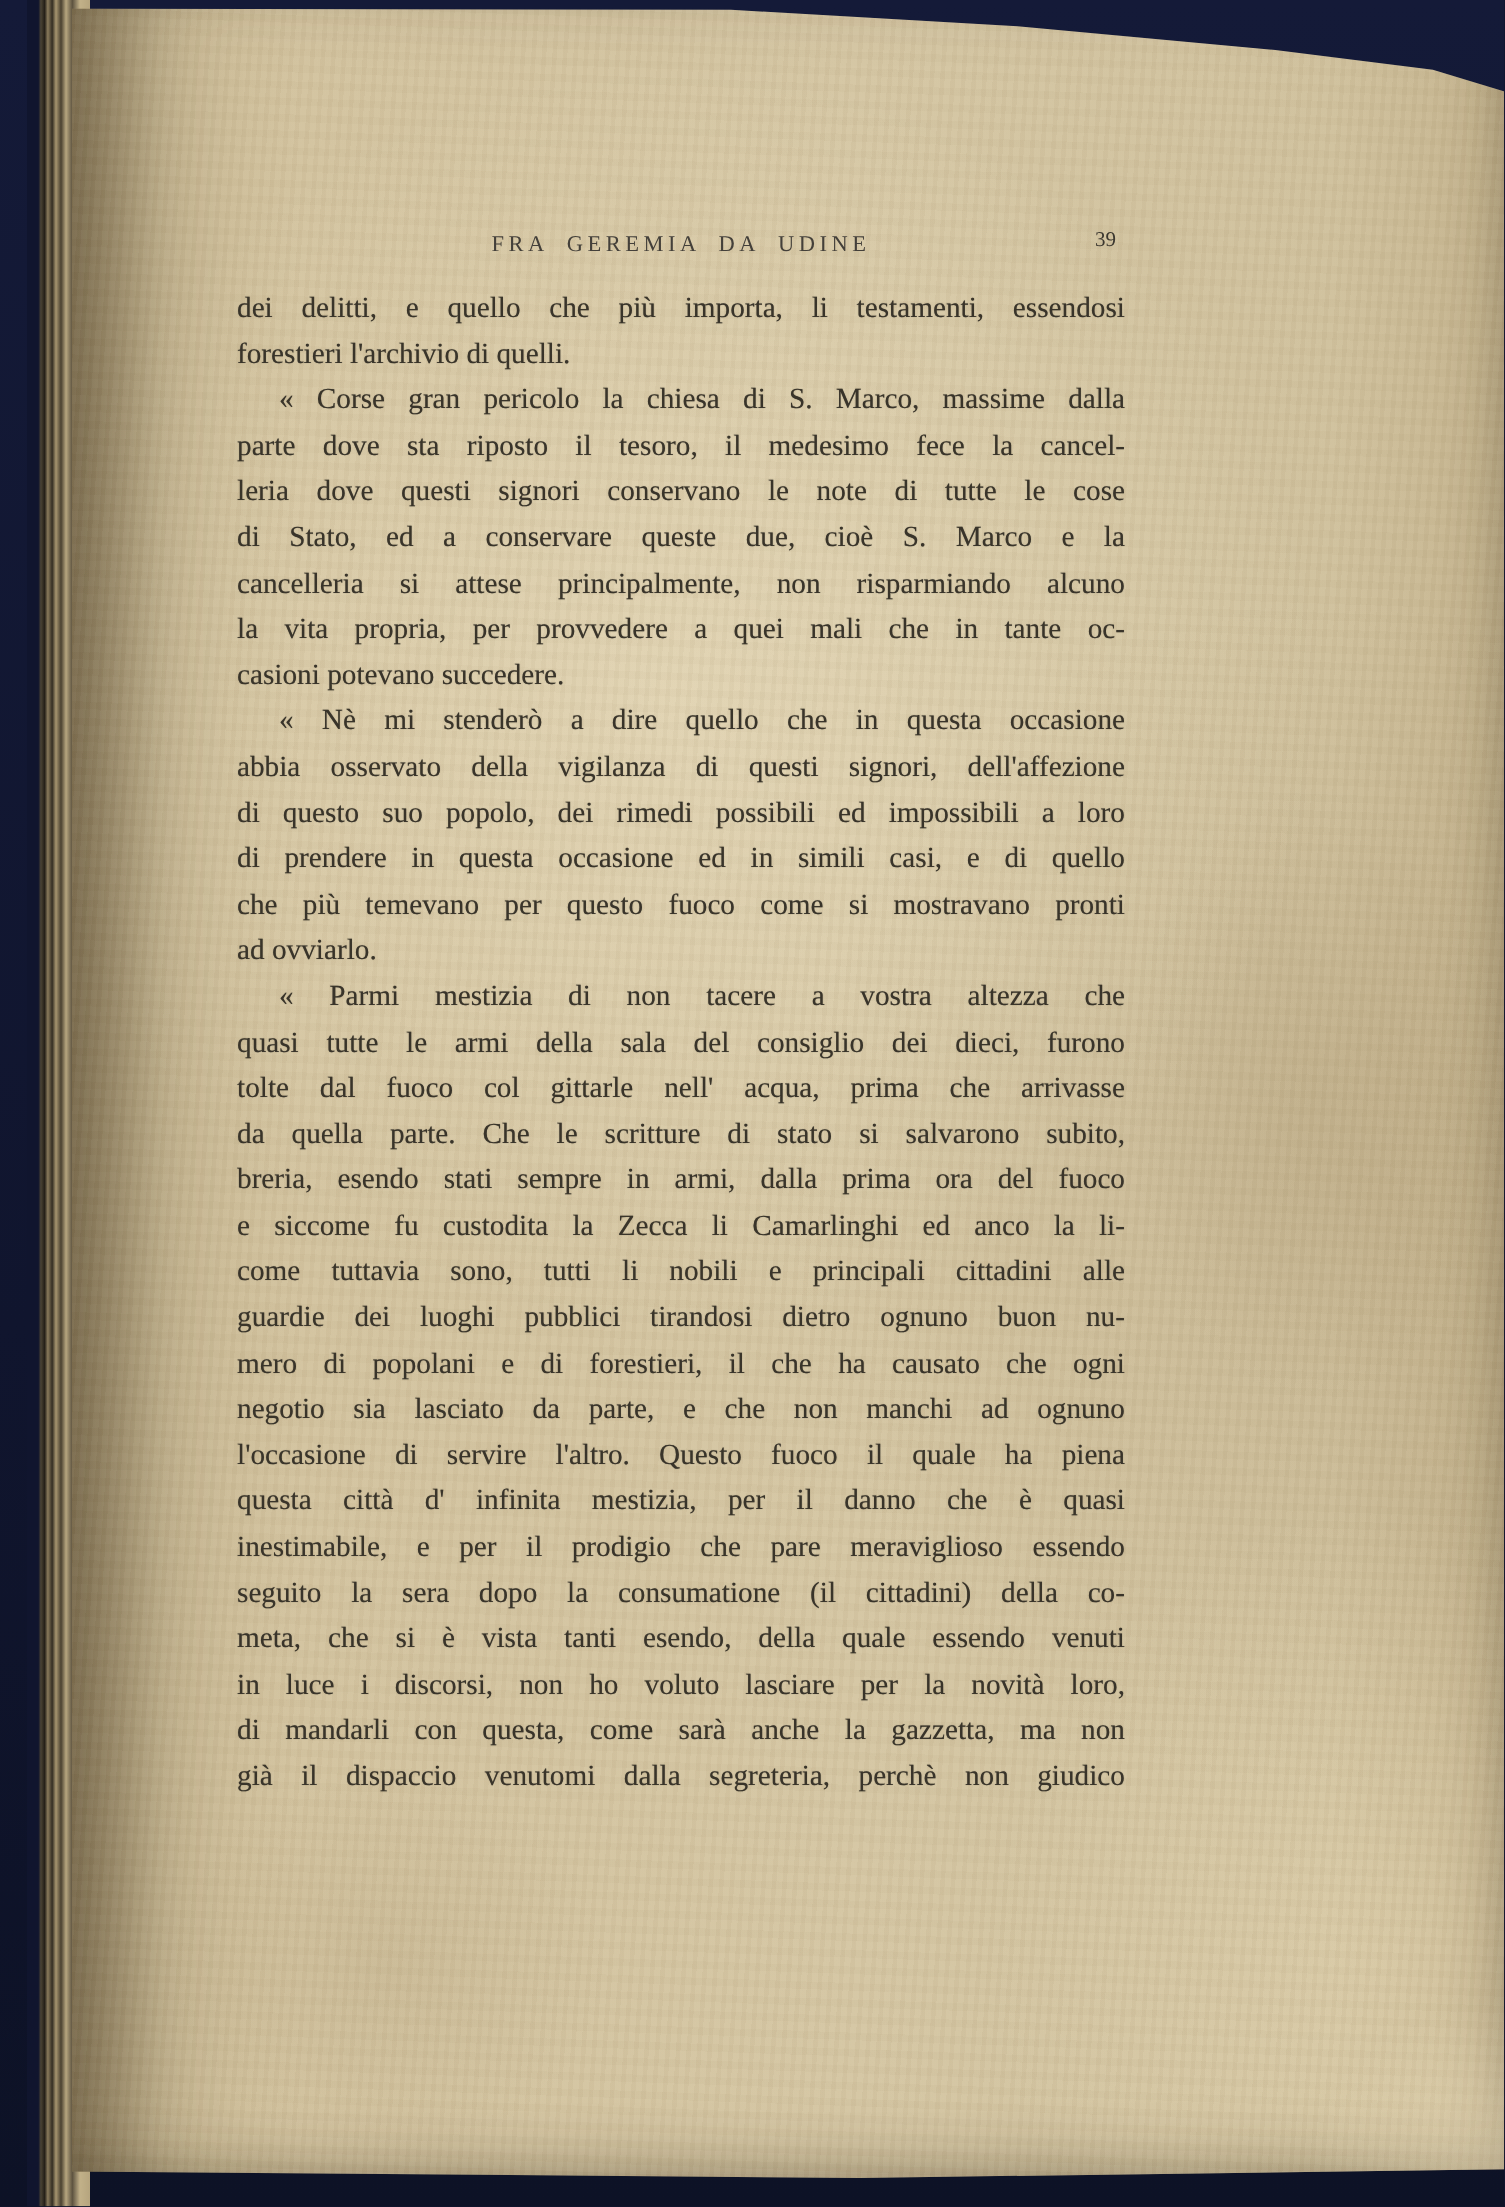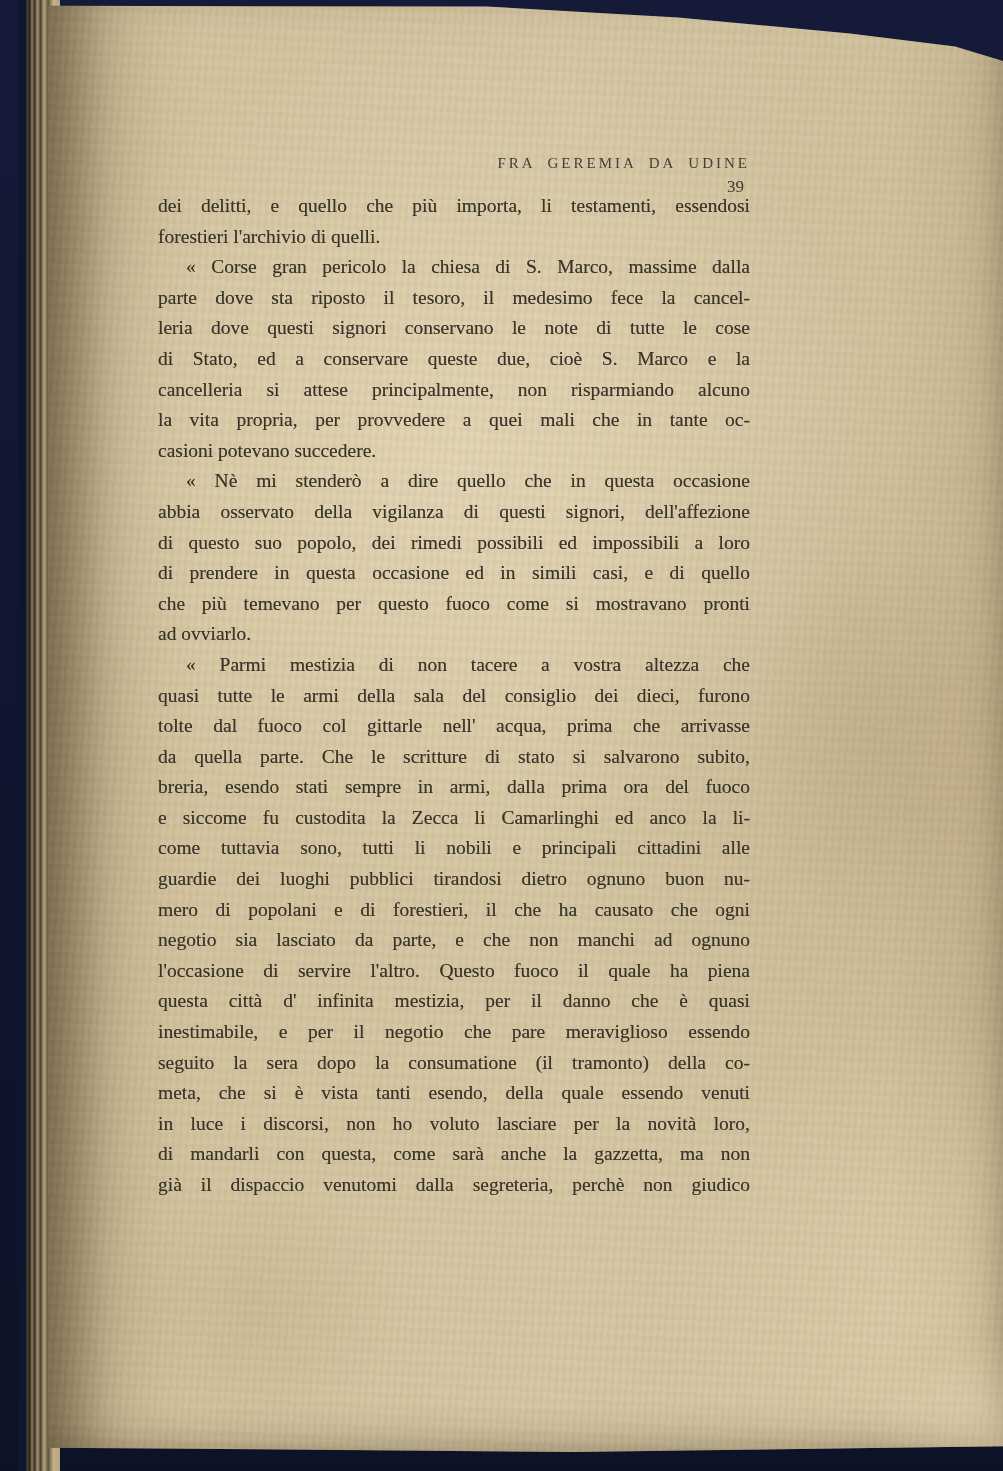--- a/index.html
+++ b/index.html
@@ -75,33 +75,32 @@
     left: 158px;
     top: 155px;
     width: 592px;
     height: 26px;
     color: #4a443a;
   }
   .running-title {
     position: absolute;
     left: 0;
     width: 100%;
-    text-align: right;
+    text-align: center;
     font-size: 15px;
     letter-spacing: 3px;
     word-spacing: 6px;
     color: #44403a;
   }
   .page-number {
     position: absolute;
     right: 6px;
     top: -2px;
-    font-size: 17px;
+    font-size: 14px;
     color: #3c3830;
-    margin-top: 24px;
   }
   
   .text-block {
     position: absolute;
     left: 158px;
     top: 191px;
     width: 592px;
     color: #39342a;
     font-size: 19.5px;
     line-height: 30.6px;
@@ -165,21 +164,21 @@
         <div class="line">tolte dal fuoco col gittarle nell' acqua, prima che arrivasse</div>
         <div class="line">da quella parte. Che le scritture di stato si salvarono subito,</div>
         <div class="line">breria, esendo stati sempre in armi, dalla prima ora del fuoco</div>
         <div class="line">e siccome fu custodita la Zecca li Camarlinghi ed anco la li-</div>
         <div class="line">come tuttavia sono, tutti li nobili e principali cittadini alle</div>
         <div class="line">guardie dei luoghi pubblici tirandosi dietro ognuno buon nu-</div>
         <div class="line">mero di popolani e di forestieri, il che ha causato che ogni</div>
         <div class="line">negotio sia lasciato da parte, e che non manchi ad ognuno</div>
         <div class="line">l'occasione di servire l'altro. Questo fuoco il quale ha piena</div>
         <div class="line">questa città d' infinita mestizia, per il danno che è quasi</div>
-        <div class="line">inestimabile, e per il negotio che pare meraviglioso essendo</div>
-        <div class="line">seguito la sera dopo la consumatione (il tramonto) della co-</div>
+        <div class="line">inestimabile, e per il prodigio che pare meraviglioso essendo</div>
+        <div class="line">seguito la sera dopo la consumatione (il cittadini) della co-</div>
         <div class="line">meta, che si è vista tanti esendo, della quale essendo venuti</div>
         <div class="line">in luce i discorsi, non ho voluto lasciare per la novità loro,</div>
         <div class="line">di mandarli con questa, come sarà anche la gazzetta, ma non</div>
         <div class="line">già il dispaccio venutomi dalla segreteria, perchè non giudico</div>
       </div>
     </div>
 </div>
 
 </body></html>

